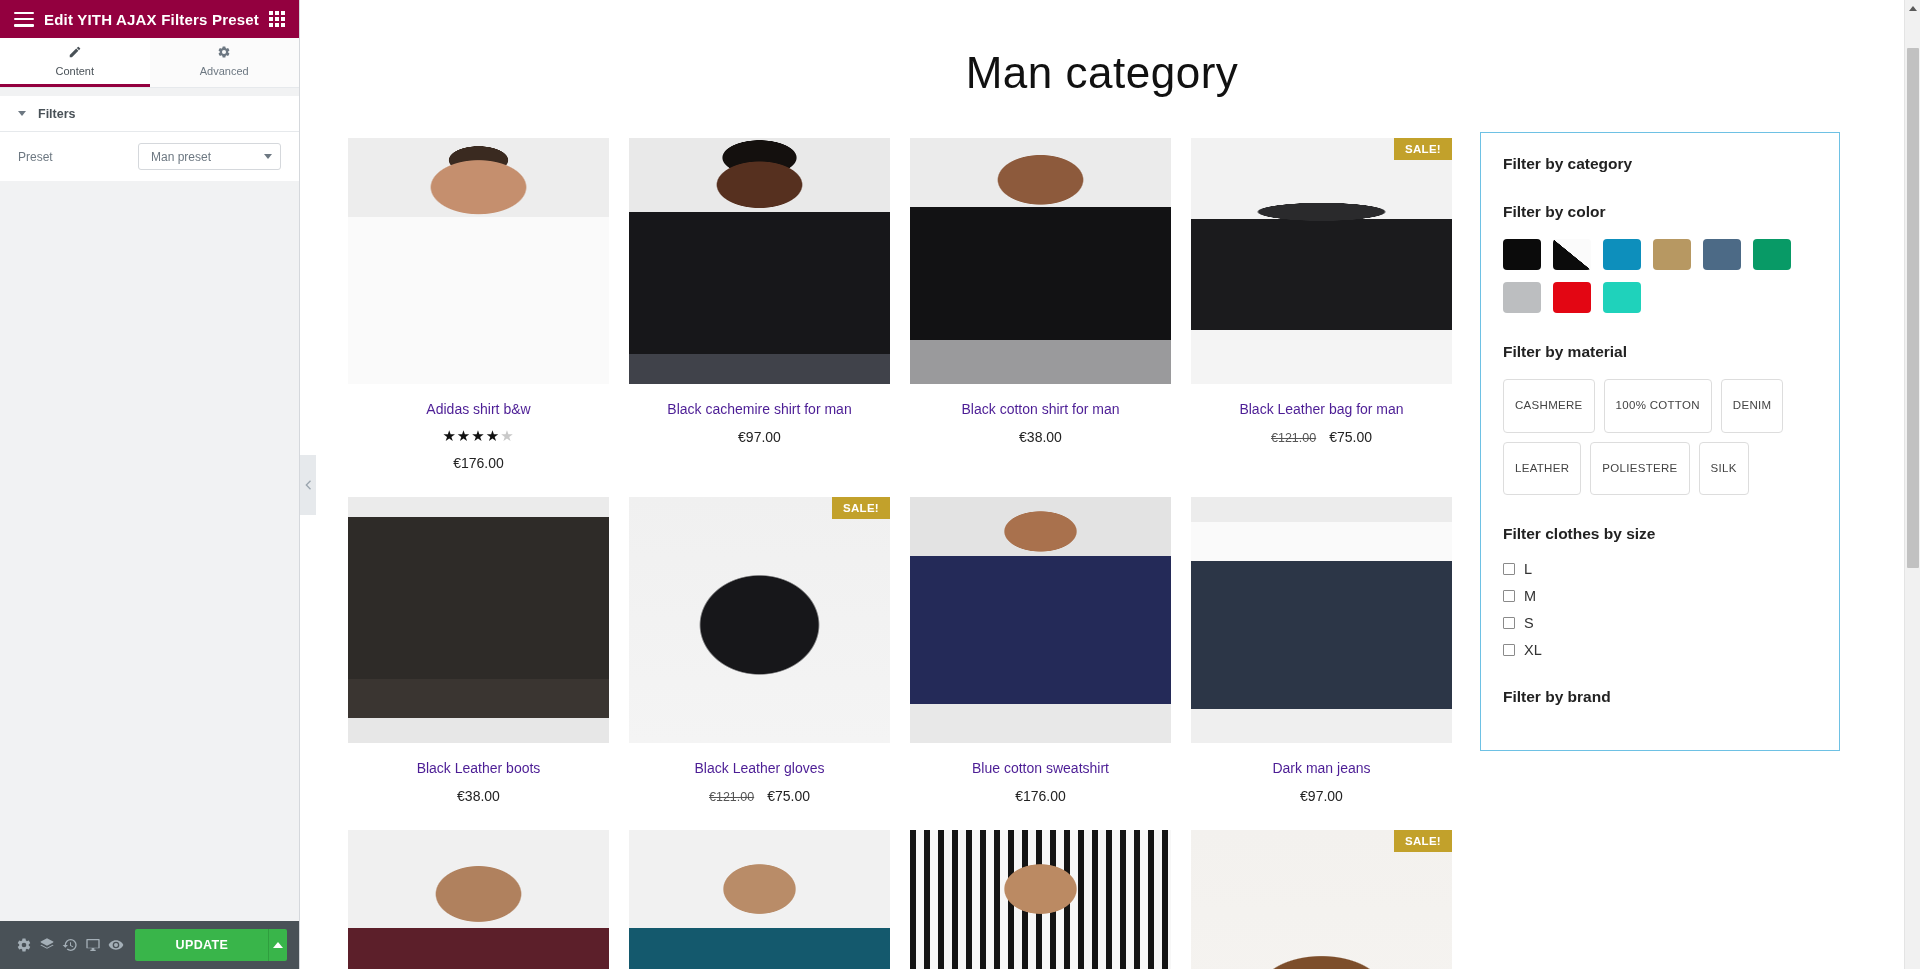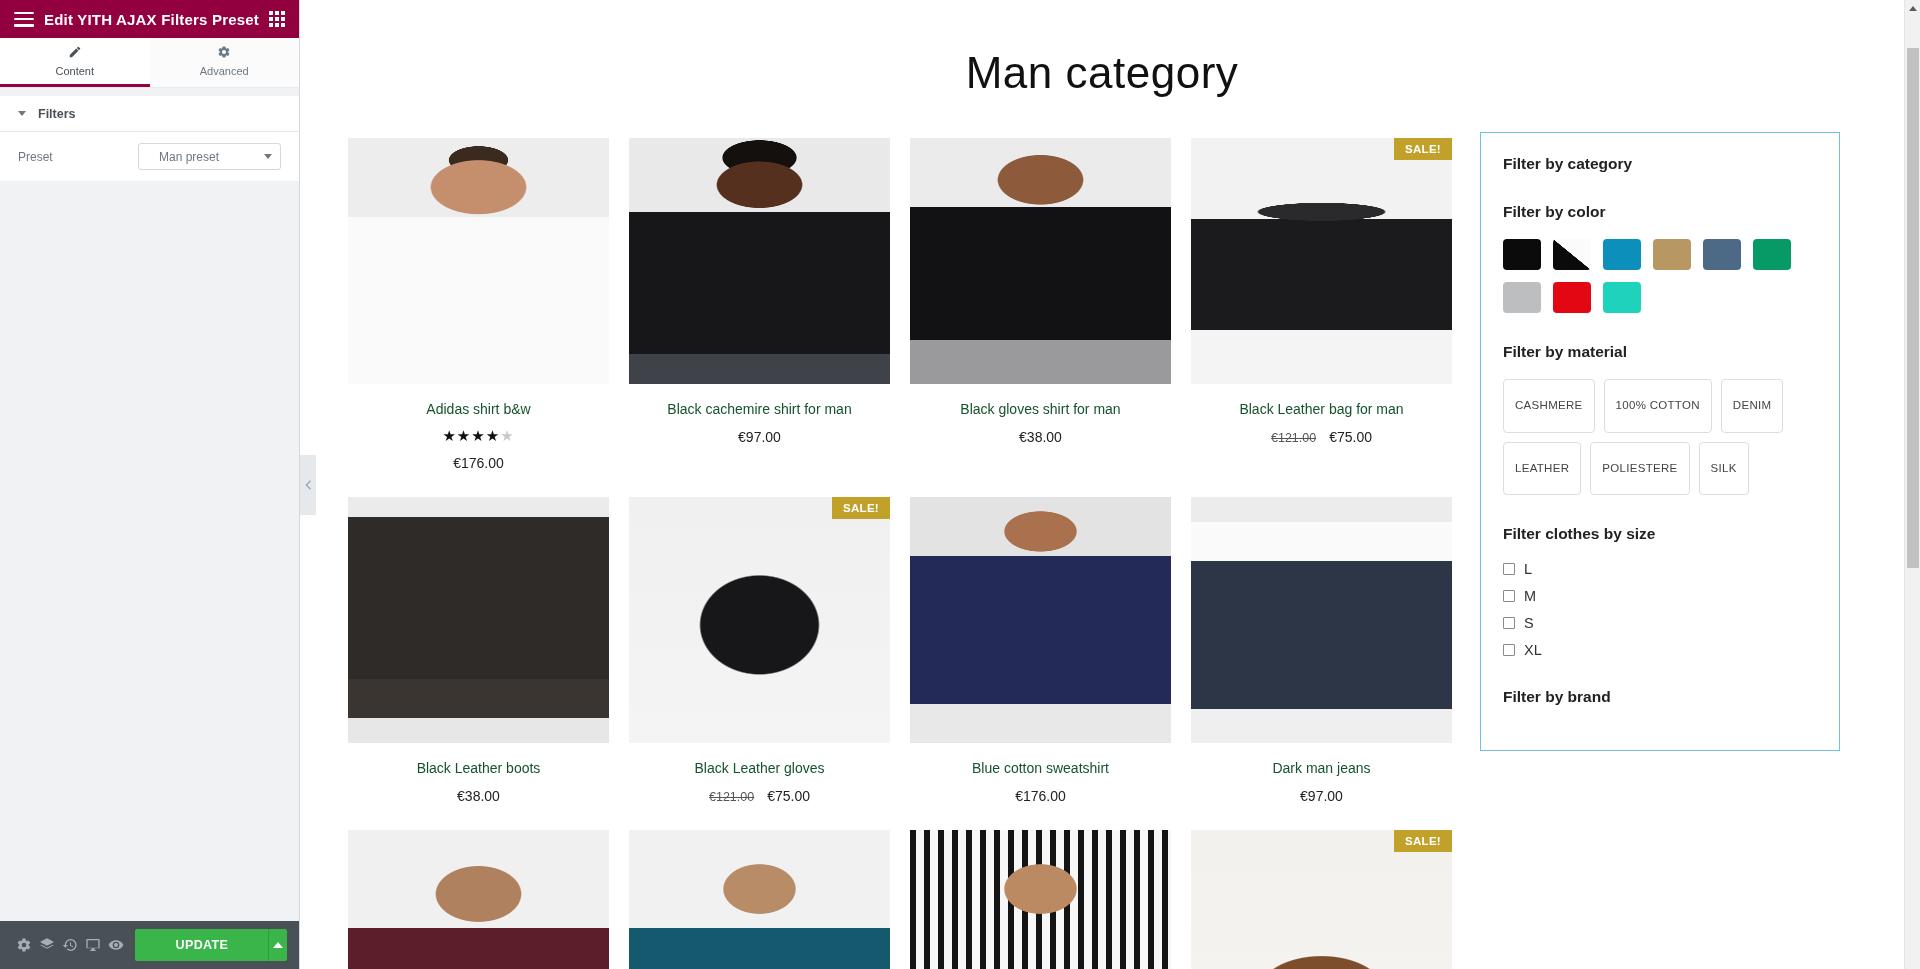--- a/index.html
+++ b/index.html
@@ -59,21 +59,21 @@
   .caret-down { width:0;height:0;border-left:4px solid transparent;border-right:4px solid transparent;border-top:5px solid #6d7882; }
   .control-row {
     background: #fff; display: flex; align-items: center;
     padding: 11px 18px; gap: 10px;
     border-bottom: 1px solid #f1f2f3;
   }
   .control-label { font-size: 12px; color: #6d7882; flex: 0 0 110px; }
   .select-box {
     flex: 1; height: 27px; border: 1px solid #d5d8dc; border-radius: 3px;
     background: #fff; display: flex; align-items: center;
-    padding: 0 20px; font-size: 12px; color: #6d7882;
+    padding: 0 12px; font-size: 12px; color: #6d7882;
     position: relative; cursor: pointer;
   }
   .select-box .caret { position: absolute; right: 8px; width:0;height:0;border-left:4px solid transparent;border-right:4px solid transparent;border-top:5px solid #6d7882; }
 
   #panel-footer {
     height: 48px; background: #495157; display: flex; align-items: center;
     padding: 0 12px; gap: 0; flex: 0 0 48px;
   }
   .footer-ico {
     width: 38px; height: 48px; display:flex; align-items:center; justify-content:center;
@@ -124,21 +124,21 @@
     position: relative; width: 100%; height: 246px;
     background: #f2f2f2; overflow: hidden;
   }
   .prod-img .photo { position:absolute; inset:0; }
   .sale-badge {
     position: absolute; top: 0; right: 0;
     background: #c2a12b; color: #fff; font-size: 11.5px; font-weight: 700;
     padding: 5px 11px; letter-spacing: .3px; z-index: 3;
   }
   .prod-name {
-    font-size: 14px; color: #14532d; margin: 16px 4px 0;
+    font-size: 14px; color: #4c1d95; margin: 16px 4px 0;
     line-height: 1.35; font-weight: 400;
   }
   .prod-stars { margin-top: 8px; font-size: 15px; letter-spacing: 1px; color: #111; }
   .prod-stars .off { color: #c9c9c9; }
   .prod-price { font-size: 14px; color: #222; margin-top: 10px; margin-bottom: 26px; }
   .prod-price .del { text-decoration: line-through; color: #555; font-size: 12.5px; margin-right: 13px; }
 
   
   #filters-col {
     flex: 0 0 360px; margin-left: 28px;
@@ -306,21 +306,21 @@
                 <div class="prod-img">
                   <div class="photo" style="background: radial-gradient(26% 15% at 50% 19%, rgb(86, 48, 31) 0px, rgb(86, 48, 31) 62%, transparent 64%), radial-gradient(20% 10% at 50% 8%, rgb(20, 16, 14) 0px, rgb(20, 16, 14) 70%, transparent 72%), linear-gradient(rgb(233, 233, 233) 0px, rgb(233, 233, 233) 30%, rgb(23, 23, 26) 30%, rgb(23, 23, 26) 88%, rgb(64, 66, 74) 88%, rgb(64, 66, 74) 100%);"></div>
                 </div>
                 <div class="prod-name">Black cachemire shirt for man</div>
                 <div class="prod-price"><span>€97.00</span></div>
               </div>
               <div class="prod">
                 <div class="prod-img">
                   <div class="photo" style="background: radial-gradient(26% 16% at 50% 17%, rgb(141, 90, 60) 0px, rgb(141, 90, 60) 62%, transparent 64%), linear-gradient(rgb(235, 235, 235) 0px, rgb(235, 235, 235) 28%, rgb(18, 18, 20) 28%, rgb(18, 18, 20) 82%, rgb(154, 154, 156) 82%, rgb(154, 154, 156) 100%);"></div>
                 </div>
-                <div class="prod-name">Black gloves shirt for man</div>
+                <div class="prod-name">Black cotton shirt for man</div>
                 <div class="prod-price"><span>€38.00</span></div>
               </div>
               <div class="prod">
                 <div class="prod-img">
                   <div class="photo" style="background: radial-gradient(40% 6% at 50% 30%, rgb(42, 42, 44) 0px, rgb(42, 42, 44) 60%, transparent 62%), linear-gradient(rgb(242, 242, 242) 0px, rgb(242, 242, 242) 33%, rgb(27, 27, 29) 33%, rgb(27, 27, 29) 78%, rgb(244, 244, 244) 78%, rgb(244, 244, 244) 100%);"></div>
                   <div class="sale-badge" style="background: rgb(194, 161, 43);">SALE!</div>
                 </div>
                 <div class="prod-name">Black Leather bag for man</div>
                 <div class="prod-price"><span class="del">€121.00</span><span>€75.00</span></div>
               </div>

